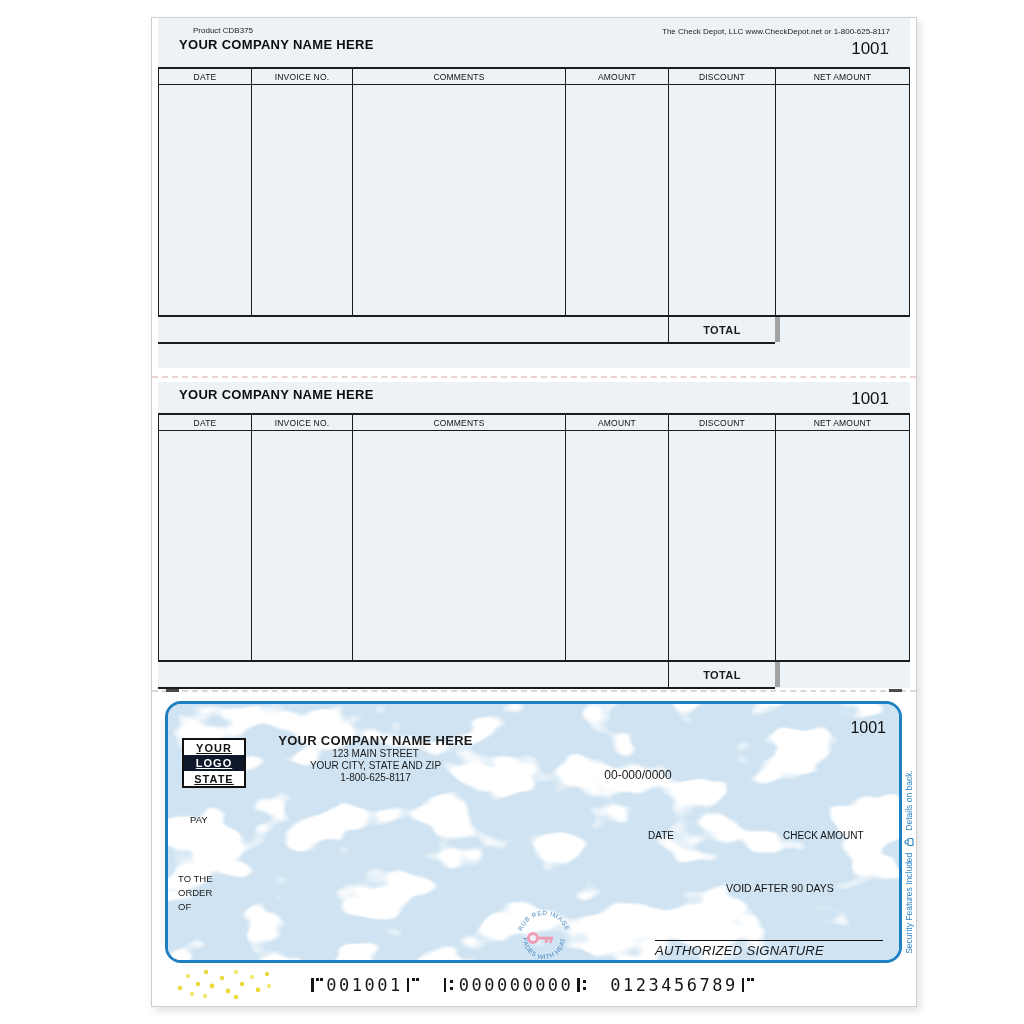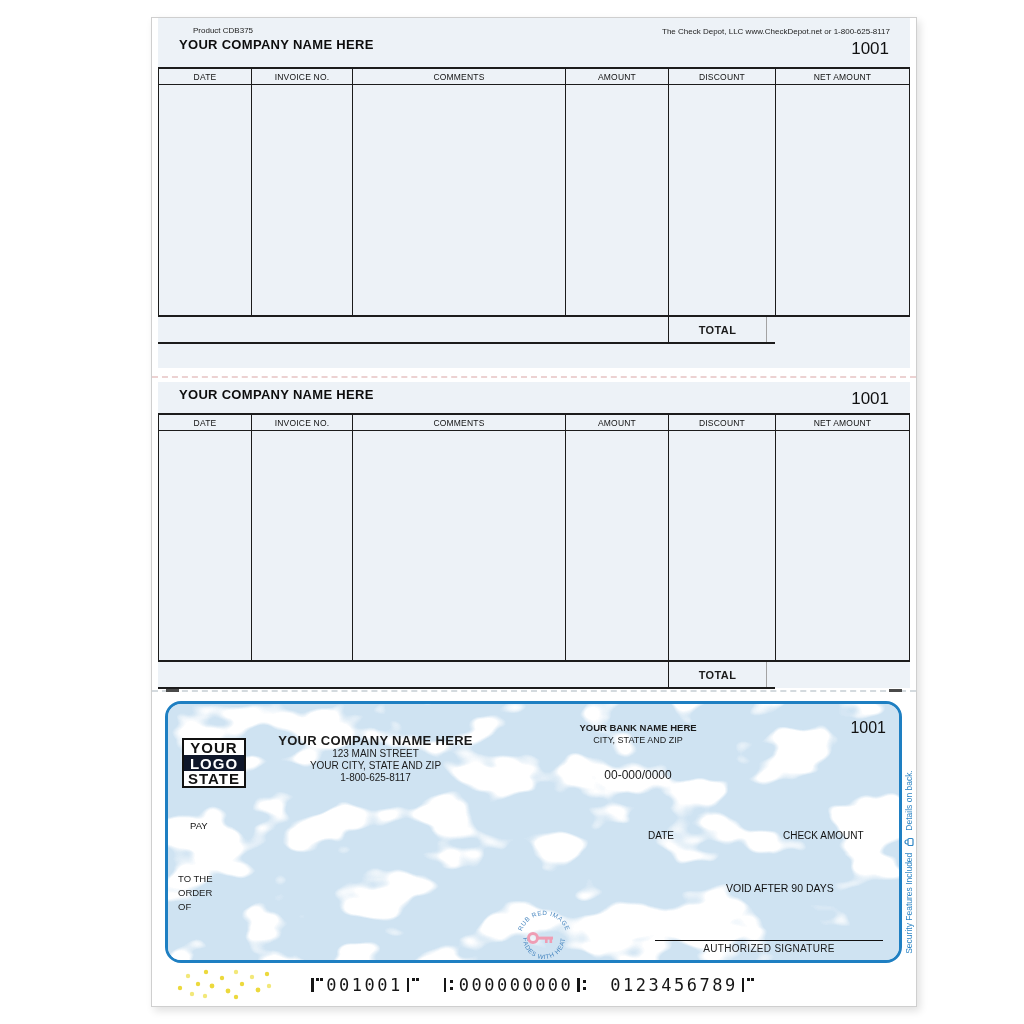--- a/index.html
+++ b/index.html
@@ -25,59 +25,59 @@
   .stub-number { right:27px; font-size:17px; color:#111; }
   .stub-table { position:absolute; left:6px; width:752px; box-sizing:border-box; }
   .cols { display:flex; border-top:2px solid #1c1c1c; border-bottom:2px solid #1c1c1c; box-sizing:border-box; }
   .col { box-sizing:border-box; border-left:1px solid #1c1c1c; display:flex; flex-direction:column; }
   .col:last-child { border-right:1px solid #1c1c1c; }
   .c0{width:12.37%}.c1{width:13.43%}.c2{width:28.32%}.c3{width:13.70%}.c4{width:14.23%}.c5{width:17.95%}
   .hdr { height:15px; border-bottom:1.5px solid #1c1c1c; display:flex; align-items:center; justify-content:center;
          font-size:8.5px; color:#111; letter-spacing:0.2px; }
   .total-row { position:relative; height:27px; }
   .total-cut { position:absolute; left:0; top:0; width:617px; height:25px; border-bottom:2px solid #1c1c1c; }
-  .total-cell { position:absolute; left:510px; top:0; width:99px; height:25px;
-                border-left:1px solid #1c1c1c; border-right:1px solid #a3a3a3;
+  .total-cell { position:absolute; left:510px; top:0; width:112px; height:25px;
+                border-left:1px solid #1c1c1c; border-right:5px solid #a3a3a3;
                 display:flex; align-items:center; justify-content:center;
                 font-size:11px; font-weight:bold; letter-spacing:0.4px; box-sizing:border-box; }
   
   .perf { position:absolute; left:0; width:100%; height:0; }
   .perf1 { top:358px; border-top:2px dashed #ecd2d2; }
   .perf2 { top:672px; border-top:2px dashed #d4dade; }
   .perf-end { position:absolute; width:13px; height:3px; background:#4a4a4a; top:671px; }
   
   .check {
     position:absolute; left:13px; top:683px; width:737px; height:262px;
     border:3px solid #1e7fc2; border-radius:16px; box-sizing:border-box; overflow:hidden;
     background:#cfe3f2;
   }
   .marble { position:absolute; left:0; top:0; width:731px; height:256px; }
   .banner { position:absolute; left:0; top:0; width:100%; height:13px; background:#1e7fc2;
             display:flex; align-items:center; justify-content:center;
             color:#fff; font-size:7.5px; font-weight:bold; letter-spacing:0.4px; }
   .check-number { position:absolute; right:13px; top:15px; font-size:16px; color:#111; }
   .logo-box { position:absolute; left:14px; top:34px; width:60px; border:2px solid #111; background:#fff; }
   .logo-row { height:15px; display:flex; align-items:center; justify-content:center;
-              font-size:15px; font-weight:bold; letter-spacing:1px; color:#111; }
+              font-size:11px; font-weight:bold; letter-spacing:1px; color:#111;text-decoration:underline; }
   .logo-dark { background:#0f172a; color:#fff; height:16px; }
   .company-block { position:absolute; left:85px; top:29px; width:245px; text-align:center; line-height:12px; }
   .company-name { font-size:13px; font-weight:bold; letter-spacing:0.3px; line-height:15px; }
   .company-line { font-size:10px; }
   .bank-block { position:absolute; left:380px; top:18px; width:180px; text-align:center; line-height:12px; }
   .bank-name { font-size:9.5px; font-weight:bold; }
   .bank-city { font-size:9px; }
   .fraction { position:absolute; left:380px; top:64px; width:180px; text-align:center; font-size:12px; }
   .lbl { position:absolute; font-size:9.5px; color:#111; }
-  .lbl-pay { left:10px; top:116px;padding-left:12px; }
+  .lbl-pay { left:10px; top:110px;padding-left:12px; }
   .lbl-date { left:480px; top:126px; font-size:10px; }
   .lbl-amount { left:615px; top:126px; font-size:10px; }
   .order-block { position:absolute; left:10px; top:168px; font-size:9.5px; line-height:14px; }
   .lbl-void { left:558px; top:178px; font-size:10.5px; }
   .sig-line { position:absolute; left:487px; top:236px; width:228px; border-top:1.5px solid #111; }
-  .sig-label { position:absolute; left:487px; top:239px; width:228px; text-align:center; font-size:10px; letter-spacing:0.3px; }
+  .sig-label { position:absolute; left:487px; top:239px; width:228px; font-size:13px; letter-spacing:0.3px;font-style:italic; }
   .seal { position:absolute; left:345px; top:203px; }
   
   .side-text {
     position:absolute; left:647px; top:836px; width:220px; height:16px;
     transform:rotate(-90deg); text-align:center;
     color:#2f86c5; font-size:8.5px; white-space:nowrap;
     display:flex; align-items:center; justify-content:center; gap:6px;
   }
   
   .micr { position:absolute; left:100px; top:957px; width:560px; text-align:center;
@@ -188,24 +188,20 @@
       <div class="logo-row">STATE</div>
     </div>
 
     <div class="company-block">
       <div class="company-name">YOUR COMPANY NAME HERE</div>
       <div class="company-line">123 MAIN STREET</div>
       <div class="company-line">YOUR CITY, STATE AND ZIP</div>
       <div class="company-line">1-800-625-8117</div>
     </div>
 
-    <div class="bank-block">
-      <div class="bank-name">YOUR BANK NAME HERE</div>
-      <div class="bank-city">CITY, STATE AND ZIP</div>
-    </div>
     <div class="fraction">00-000/0000</div>
 
     <div class="lbl lbl-pay">PAY</div>
     <div class="lbl lbl-date">DATE</div>
     <div class="lbl lbl-amount">CHECK AMOUNT</div>
 
     <div class="order-block">
       <div>TO THE</div>
       <div>ORDER</div>
       <div>OF</div>

